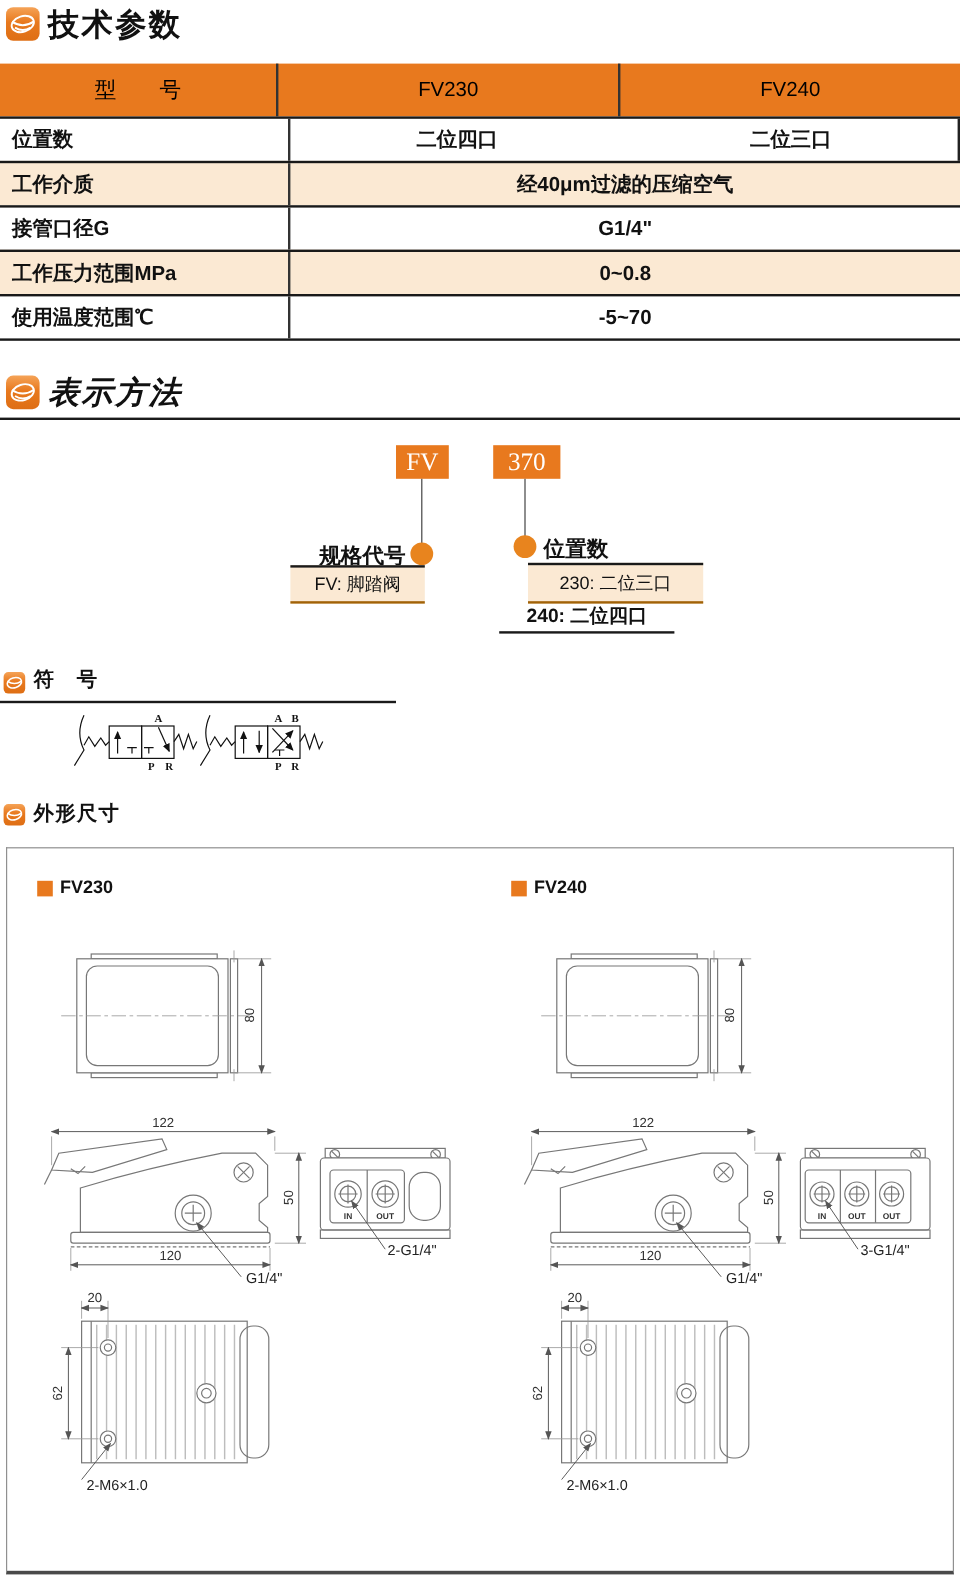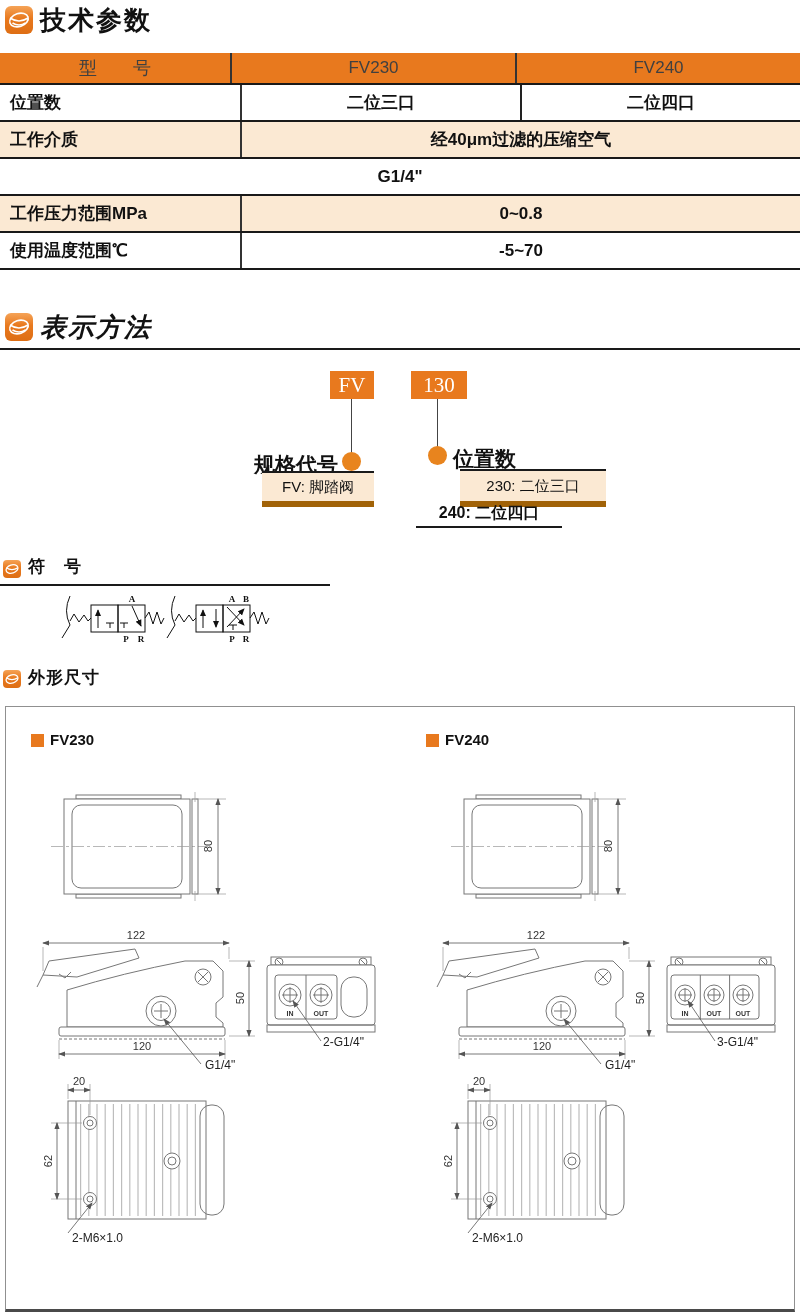--- a/index.html
+++ b/index.html
@@ -11,37 +11,37 @@
             background:linear-gradient(180deg,#F5A357 0%,#E8791E 45%,#DE6E14 100%);
             display:flex;align-items:center;justify-content:center;}
   .ic-lg{width:28px;height:28px;}
   .ic-sm{width:18px;height:18px;border-radius:4px;}
   .sec-title-lg{position:absolute;font-size:26px;font-weight:bold;letter-spacing:2px;}
   .sec-title-sm{position:absolute;font-size:17px;font-weight:bold;letter-spacing:1px;}
   .rule{position:absolute;background:#1a1a1a;}
   
   .tbl{position:absolute;left:0;top:53px;width:800px;border-bottom:2px solid #191919;}
   .tr{display:flex;height:35px;align-items:stretch;border-top:2px solid #191919;}
-  .tr.th{height:30px;border-top:none;background:#E8791E;color:#404040;}
+  .tr.th{height:44px;border-top:none;background:#E8791E;color:#000000;}
   .c0{width:230px;display:flex;align-items:center;border-right:2px solid #333;}
   .hc{justify-content:center;font-size:18px;font-weight:normal;}
   .lbl{padding-left:10px;font-weight:bold;font-size:17px;}
   .cv{flex:1;display:flex;align-items:center;justify-content:center;font-size:17px;}
   .hdiv{border-right:2px solid #333;}
   .vdiv{border-right:2px solid #222;}
   .val{font-weight:bold;}
   .shade{background:#FBE9D3;}
   
   .code-box{position:absolute;background:#E8791E;color:#fff;display:flex;align-items:center;
             justify-content:center;font-family:"Liberation Serif",serif;font-size:21px;}
   .vline{position:absolute;width:1px;background:#444;}
   .dot{position:absolute;width:19px;height:19px;border-radius:50%;background:#E8841E;}
-  .blbl{position:absolute;font-size:21px;font-weight:bold;}
+  .blbl{position:absolute;font-size:18px;font-weight:bold;}
   .optbox{position:absolute;display:flex;align-items:center;justify-content:center;font-size:15px;}
-  .optbox.peach{background:#FBE9D3;border-top:2px solid #1a1a1a;border-bottom:6px solid #a16207;margin-left:20px;}
+  .optbox.peach{background:#FBE9D3;border-top:2px solid #1a1a1a;border-bottom:2px solid #a16207;}
   .optbox.plain{border-bottom:2px solid #1a1a1a;font-weight:bold;font-size:16px;}
   
   .bigbox{position:absolute;left:5px;top:706px;width:788px;height:602px;
           border:1px solid #909090;border-bottom:3px solid #4a4a4a;background:#fff;}
   .msq{position:absolute;width:13px;height:13px;background:#E8791E;}
   .mname{position:absolute;font-size:15px;font-weight:bold;}
   
   svg text.dim{font:11px "Liberation Sans",sans-serif;fill:#333;}
   svg text.call{font:12px "Liberation Sans",sans-serif;fill:#222;}
   svg text.port{font:bold 7px "Liberation Sans",sans-serif;fill:#333;}
@@ -83,28 +83,29 @@
   <div class="sec-title-lg" style="left:40px;top:3px;">技术参数</div>
 
   <div class="tbl">
     <div class="tr th">
       <div class="c0 hc">型　　号</div>
       <div class="cv hc hdiv">FV230</div>
       <div class="cv hc">FV240</div>
     </div>
     <div class="tr">
       <div class="c0 lbl">位置数</div>
+      <div class="cv val">二位四口</div>
       <div class="cv val vdiv">二位三口</div>
-      <div class="cv val">二位四口</div>
     </div>
     <div class="tr shade">
       <div class="c0 lbl">工作介质</div>
       <div class="cv val">经40μm过滤的压缩空气</div>
     </div>
     <div class="tr">
+      <div class="c0 lbl">接管口径G</div>
       <div class="cv val">G1/4"</div>
     </div>
     <div class="tr shade">
       <div class="c0 lbl">工作压力范围MPa</div>
       <div class="cv val">0~0.8</div>
     </div>
     <div class="tr">
       <div class="c0 lbl">使用温度范围℃</div>
       <div class="cv val">-5~70</div>
     </div>
@@ -116,21 +117,21 @@
       <ellipse cx="14" cy="14" rx="9.5" ry="6.5" transform="rotate(-18 14 14)"></ellipse>
       <path d="M5,12 Q14,18 23,12"></path>
           <path d="M7.5,17 Q14,21 20.5,17"></path>
         </g>
       </svg>
   </div>
   <div class="sec-title-lg" style="left:40px;top:310px;font-style:italic;">表示方法</div>
   <div class="rule" style="left:0;top:348px;width:800px;height:2px;"></div>
 
   <div class="code-box" style="left:330px;top:371px;width:44px;height:28px;">FV</div>
-  <div class="code-box" style="left:411px;top:371px;width:56px;height:28px;">130</div>
+  <div class="code-box" style="left:411px;top:371px;width:56px;height:28px;">370</div>
   <div class="vline" style="left:351px;top:399px;height:56px;"></div>
   <div class="vline" style="left:437px;top:399px;height:50px;"></div>
   <div class="dot" style="left:342px;top:452px;"></div>
   <div class="dot" style="left:428px;top:446px;"></div>
 
   <div class="blbl" style="left:230px;top:451px;width:108px;text-align:right;">规格代号</div>
   <div class="optbox peach" style="left:242px;top:471px;width:112px;height:28px;">FV: 脚踏阀</div>
 
   <div class="blbl" style="left:453px;top:445px;">位置数</div>
   <div class="optbox peach" style="left:440px;top:469px;width:146px;height:30px;">230: 二位三口</div>

